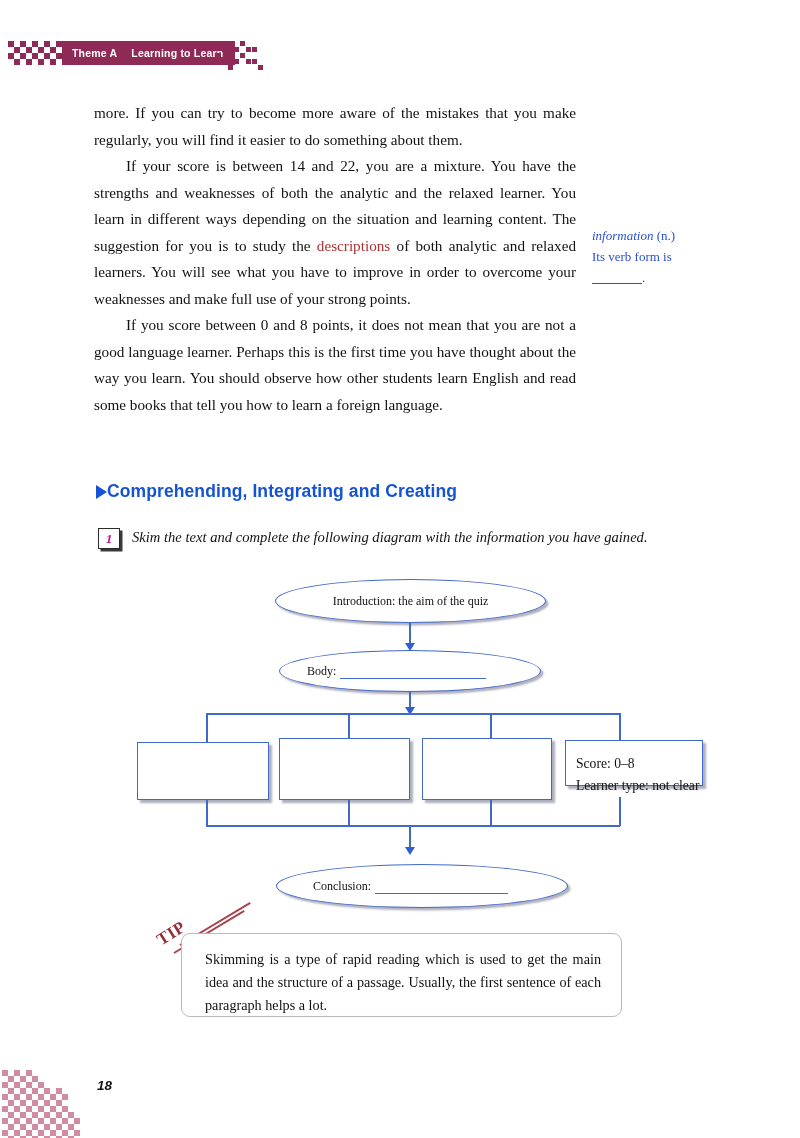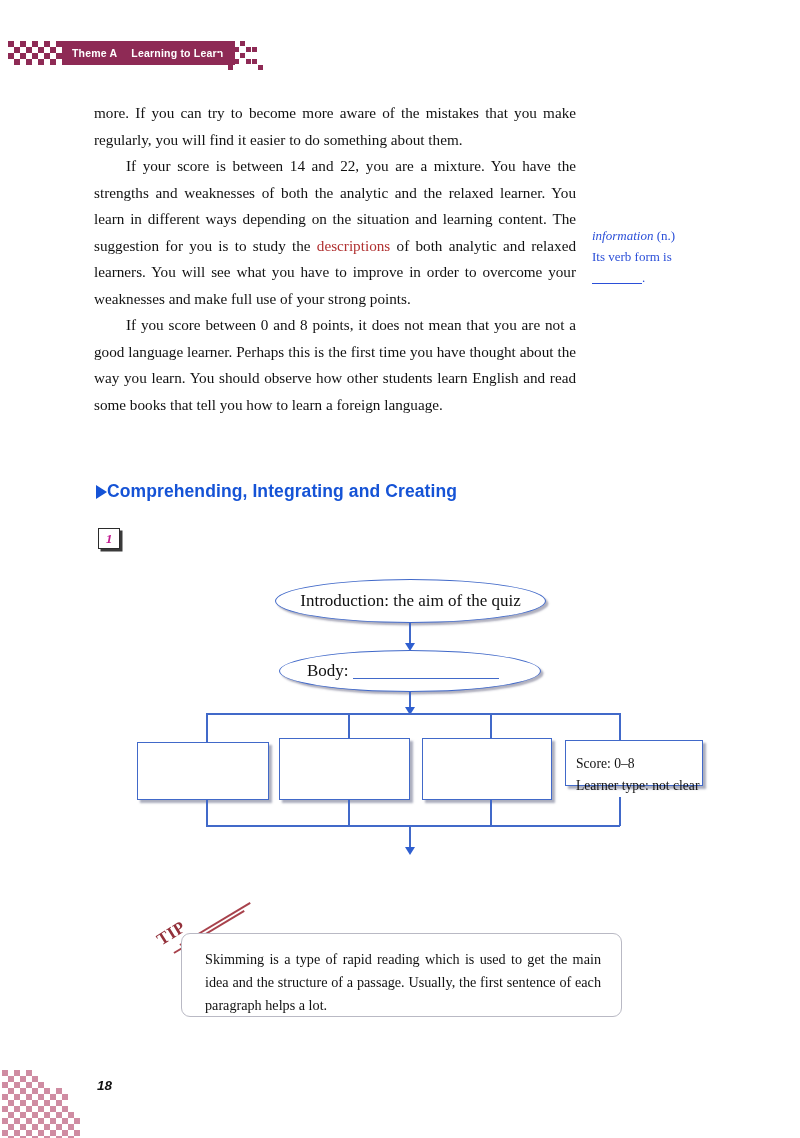--- a/index.html
+++ b/index.html
@@ -174,21 +174,21 @@
     position: absolute;
     border: 1.4px solid #4169c9;
     border-radius: 50%;
     background: #ffffff;
     box-shadow: 2.5px 2.5px 2px rgba(80,80,110,0.45);
     display: flex;
     align-items: center;
     box-sizing: border-box;
   }
   .node-ellipse .elabel {
-    font-size: 17px;
+    font-size: 12px;
     white-space: nowrap;
   }
   .blank-line {
     display: inline-block;
     border-bottom: 1.3px solid #4169c9;
     height: 14px;
     vertical-align: -3px;
     margin-left: 4px;
   }
   .node-box {
@@ -351,20 +351,21 @@
 
 <div id="section-heading">
   <span class="tri"></span>
   <span class="htext">Comprehending, Integrating and Creating</span>
 </div>
 
 <div id="exercise-1">
   <div id="ex1-num">
     <span>1</span>
   </div>
+  <div id="ex1-text">Skim the text and complete the following diagram with the information you have gained.</div>
 </div>
 
 <div id="diagram">
 
   <div class="node-ellipse" style="left:275px; top:579px; width:271px; height:44px; justify-content:center;">
     <span class="elabel">Introduction: the aim of the quiz</span>
   </div>
 
   <div class="conn conn-v" style="left:409px; top:623px; height:22px;"></div>
   <div class="arrow-down" style="left:405px; top:643px;"></div>
@@ -403,20 +404,24 @@
 
   <div class="conn conn-v" style="left:206px; top:800px; height:26px;"></div>
   <div class="conn conn-v" style="left:348px; top:800px; height:26px;"></div>
   <div class="conn conn-v" style="left:490px; top:800px; height:26px;"></div>
   <div class="conn conn-v" style="left:619px; top:797px; height:29px;"></div>
   <div class="conn conn-h" style="left:206px; top:825px; width:414px;"></div>
 
   <div class="conn conn-v" style="left:409px; top:825px; height:26px;"></div>
   <div class="arrow-down" style="left:405px; top:847px;"></div>
 
+  <div class="node-ellipse" style="left:276px; top:864px; width:292px; height:44px; padding-left:36px;">
+    <span class="elabel">Conclusion:</span>
+    <span class="blank-line" style="width:133px;"></span>
+  </div>
 </div>
 
 <div id="tip-label">
   <span class="tipword">TIP</span>
   <span class="slash" style="left:18px; top:36px; width:82px; transform:rotate(-31deg);"></span>
   <span class="slash" style="left:12px; top:44px; width:82px; transform:rotate(-31deg);"></span>
 </div>
 <div id="tip-box">
   <p>Skimming is a type of rapid reading which is used to get the main idea and the structure of a passage. Usually, the first sentence of each paragraph helps a lot.</p>
 </div>

